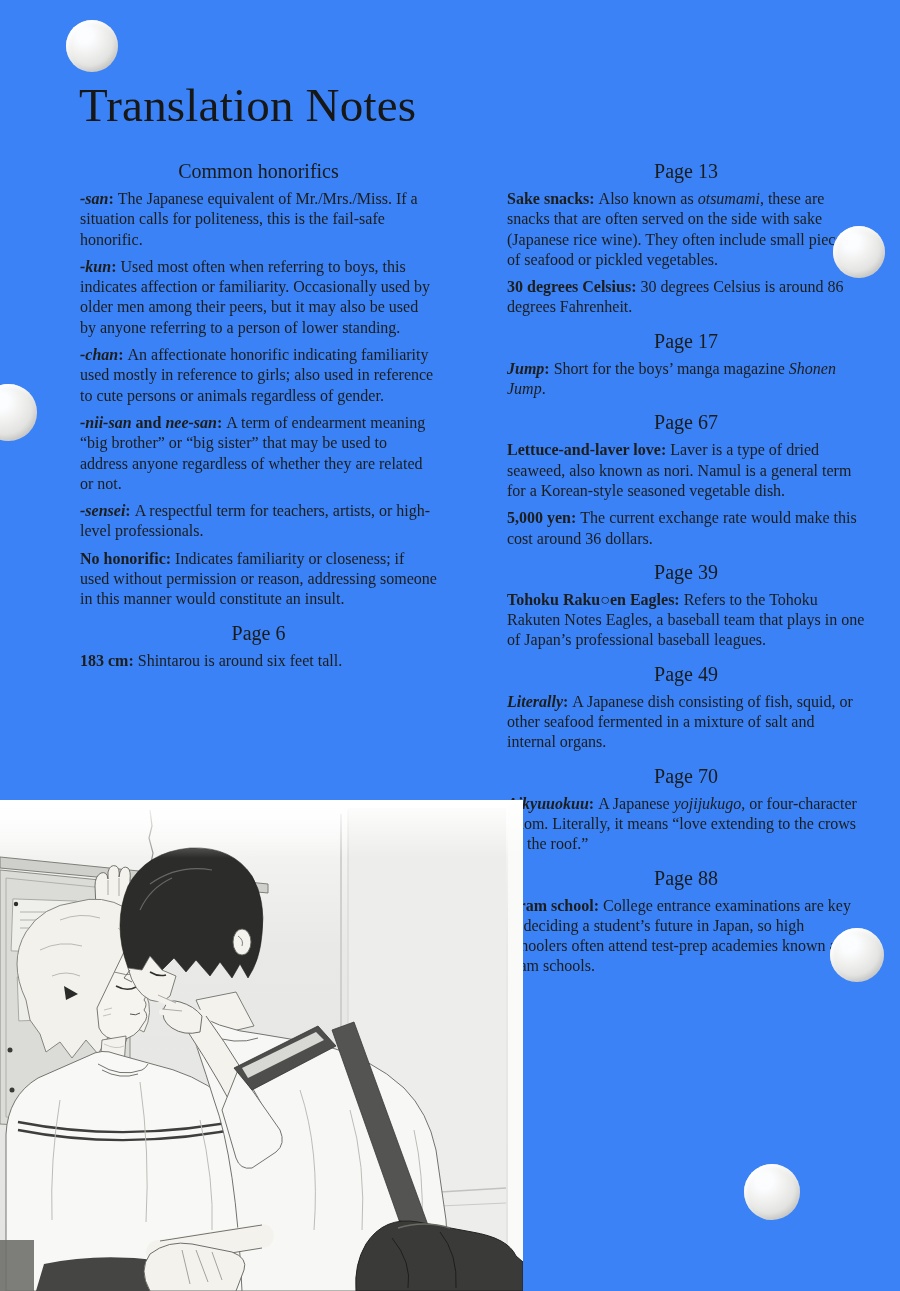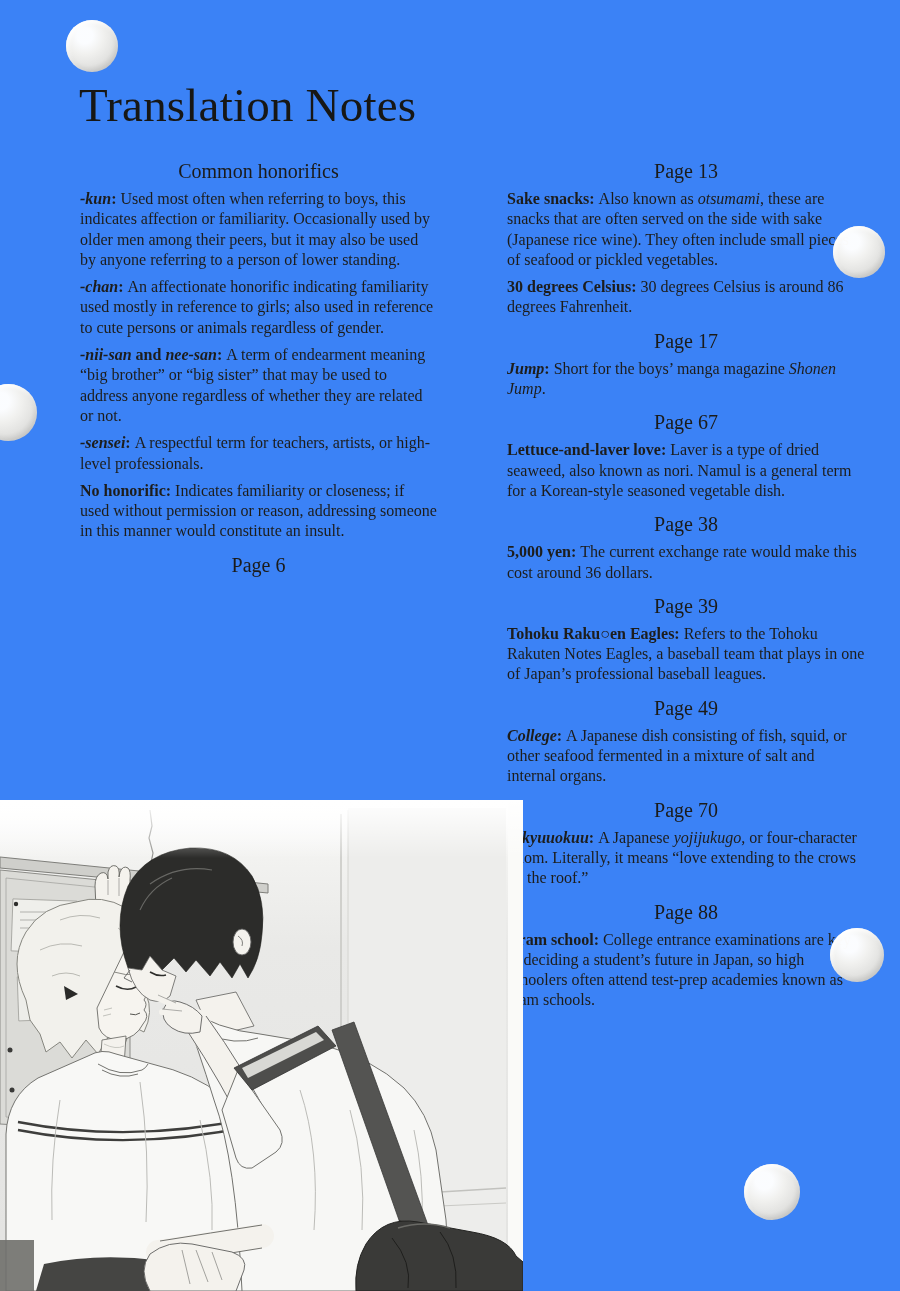--- a/index.html
+++ b/index.html
@@ -36,41 +36,42 @@
 </style>
 </head>
 <body>
 
 <div id="page">
 
   <h1 class="title">Translation Notes</h1>
 
   <div class="col col-left">
       <h2 class="section-heading">Common honorifics</h2>
+      <p class="note"><span class="b i">-san</span><span class="b">: </span><span>The Japanese equivalent of Mr./Mrs./Miss. If a situation calls for politeness, this is the fail-safe honorific.</span></p>
       <p class="note"><span class="b i">-kun</span><span class="b">: </span><span>Used most often when referring to boys, this indicates affection or familiarity. Occasionally used by older men among their peers, but it may also be used by anyone referring to a person of lower standing.</span></p>
       <p class="note"><span class="b i">-chan</span><span class="b">: </span><span>An affectionate honorific indicating familiarity used mostly in reference to girls; also used in reference to cute persons or animals regardless of gender.</span></p>
       <p class="note"><span class="b i">-nii-san</span><span class="b"> and </span><span class="b i">nee-san</span><span class="b">: </span><span>A term of endearment meaning “big brother” or “big sister” that may be used to address anyone regardless of whether they are related or not.</span></p>
       <p class="note"><span class="b i">-sensei</span><span class="b">: </span><span>A respectful term for teachers, artists, or high-level professionals.</span></p>
       <p class="note"><span class="b">No honorific</span><span class="b">: </span><span>Indicates familiarity or closeness; if used without permission or reason, addressing someone in this manner would constitute an insult.</span></p>
       <h2 class="section-heading">Page 6</h2>
+      <p class="note"><span class="b">183 cm</span><span class="b">: </span><span>Shintarou is around six feet tall.</span></p>
     </div>
   <div class="col col-right">
       <h2 class="section-heading">Page 13</h2>
       <p class="note"><span class="b">Sake snacks</span><span class="b">: </span><span>Also known as </span><span class="i">otsumami</span><span>, these are snacks that are often served on the side with sake (Japanese rice wine). They often include small pieces of seafood or pickled vegetables.</span></p>
       <p class="note"><span class="b">30 degrees Celsius</span><span class="b">: </span><span>30 degrees Celsius is around 86 degrees Fahrenheit.</span></p>
       <h2 class="section-heading">Page 17</h2>
       <p class="note"><span class="b i">Jump</span><span class="b">: </span><span>Short for the boys’ manga magazine </span><span class="i">Shonen Jump</span><span>.</span></p>
       <h2 class="section-heading">Page 67</h2>
       <p class="note"><span class="b">Lettuce-and-laver love</span><span class="b">: </span><span>Laver is a type of dried seaweed, also known as nori. Namul is a general term for a Korean-style seasoned vegetable dish.</span></p>
-      <h2 class="section-heading">Page 38</h2>
       <p class="note"><span class="b">5,000 yen</span><span class="b">: </span><span>The current exchange rate would make this cost around 36 dollars.</span></p>
       <h2 class="section-heading">Page 39</h2>
       <p class="note"><span class="b">Tohoku Raku○en Eagles</span><span class="b">: </span><span>Refers to the Tohoku Rakuten Notes Eagles, a baseball team that plays in one of Japan’s professional baseball leagues.</span></p>
       <h2 class="section-heading">Page 49</h2>
-      <p class="note"><span class="b i">College</span><span class="b">: </span><span>A Japanese dish consisting of fish, squid, or other seafood fermented in a mixture of salt and internal organs.</span></p>
+      <p class="note"><span class="b i">Literally</span><span class="b">: </span><span>A Japanese dish consisting of fish, squid, or other seafood fermented in a mixture of salt and internal organs.</span></p>
       <h2 class="section-heading">Page 70</h2>
       <p class="note"><span class="b i">Aikyuuokuu</span><span class="b">: </span><span>A Japanese </span><span class="i">yojijukugo</span><span>, or four-character idiom. Literally, it means “love extending to the crows on the roof.”</span></p>
       <h2 class="section-heading">Page 88</h2>
       <p class="note"><span class="b">Cram school</span><span class="b">: </span><span>College entrance examinations are key to deciding a student’s future in Japan, so high schoolers often attend test-prep academies known as cram schools.</span></p>
     </div>
 
   <div class="bubble" style="left:66px;top:20px;width:52px;height:52px;"></div>
   <div class="bubble" style="left:833px;top:226px;width:52px;height:52px;"></div>
   <div class="bubble" style="left:-20px;top:384px;width:57px;height:57px;"></div>
   <div class="bubble" style="left:830px;top:928px;width:54px;height:54px;"></div>

